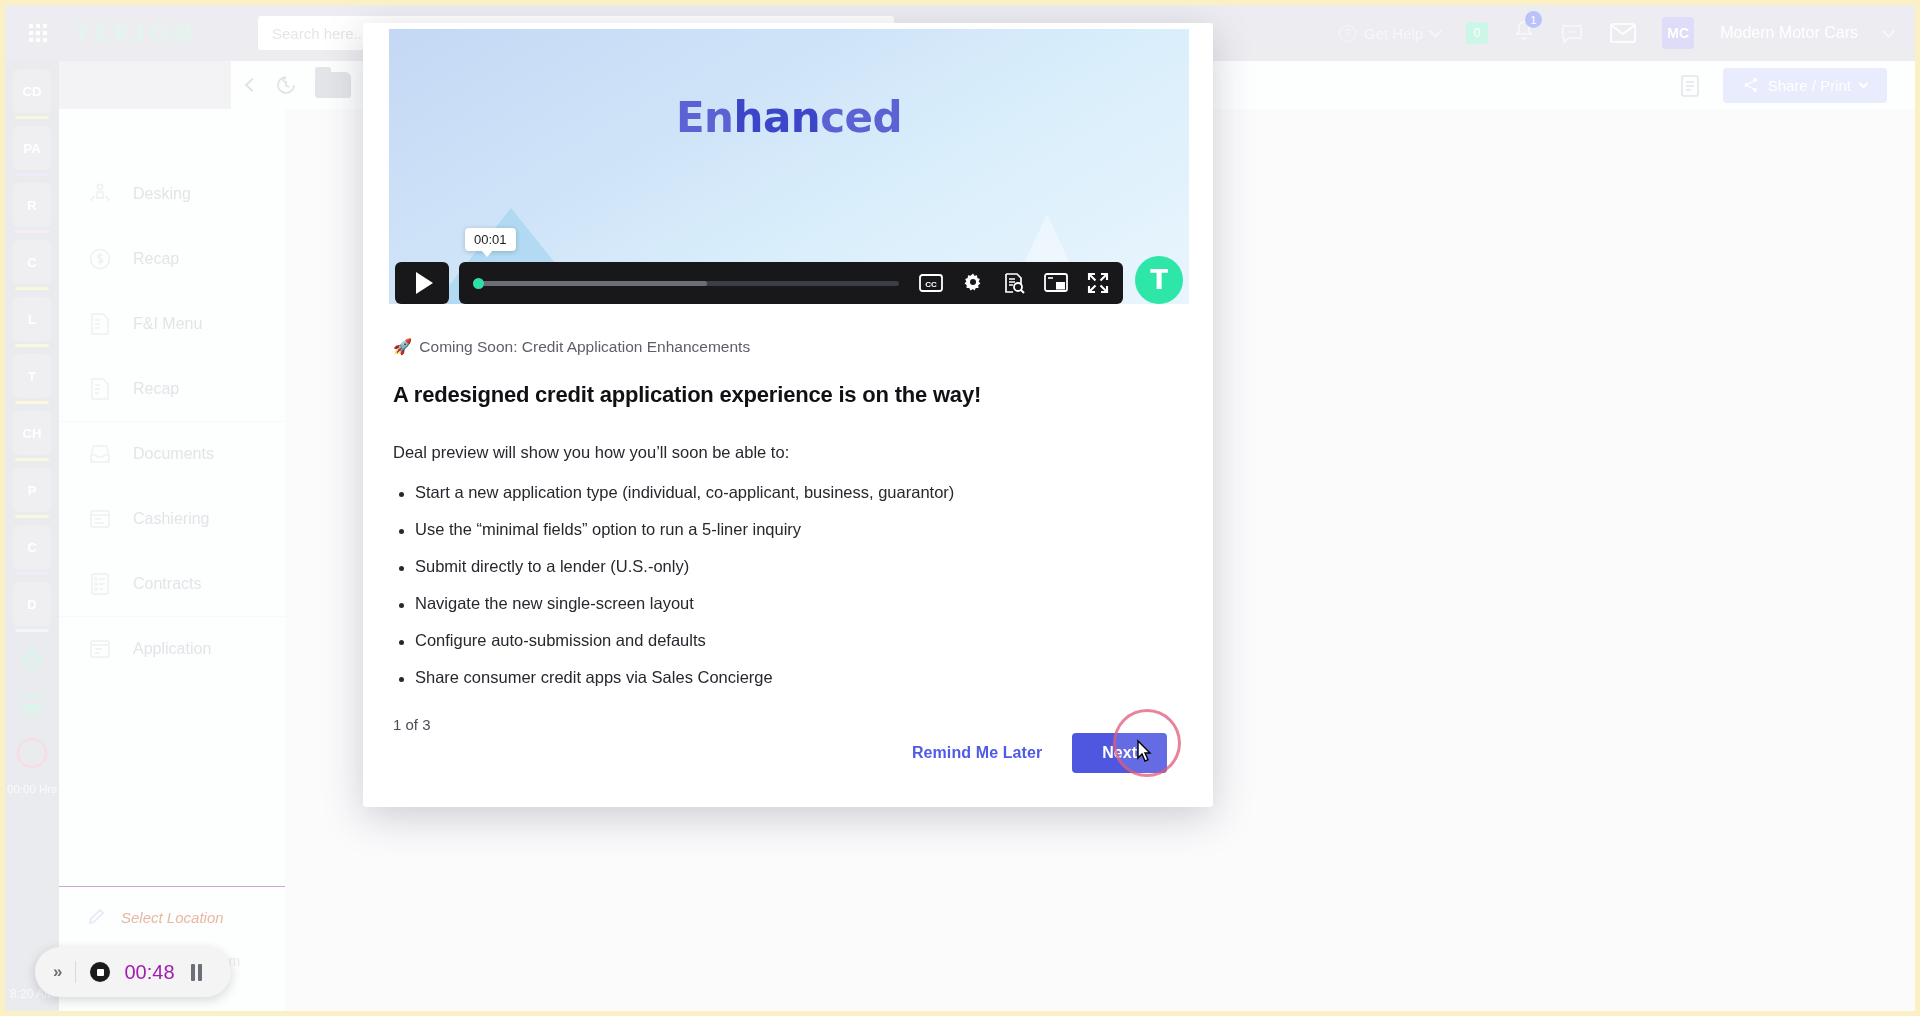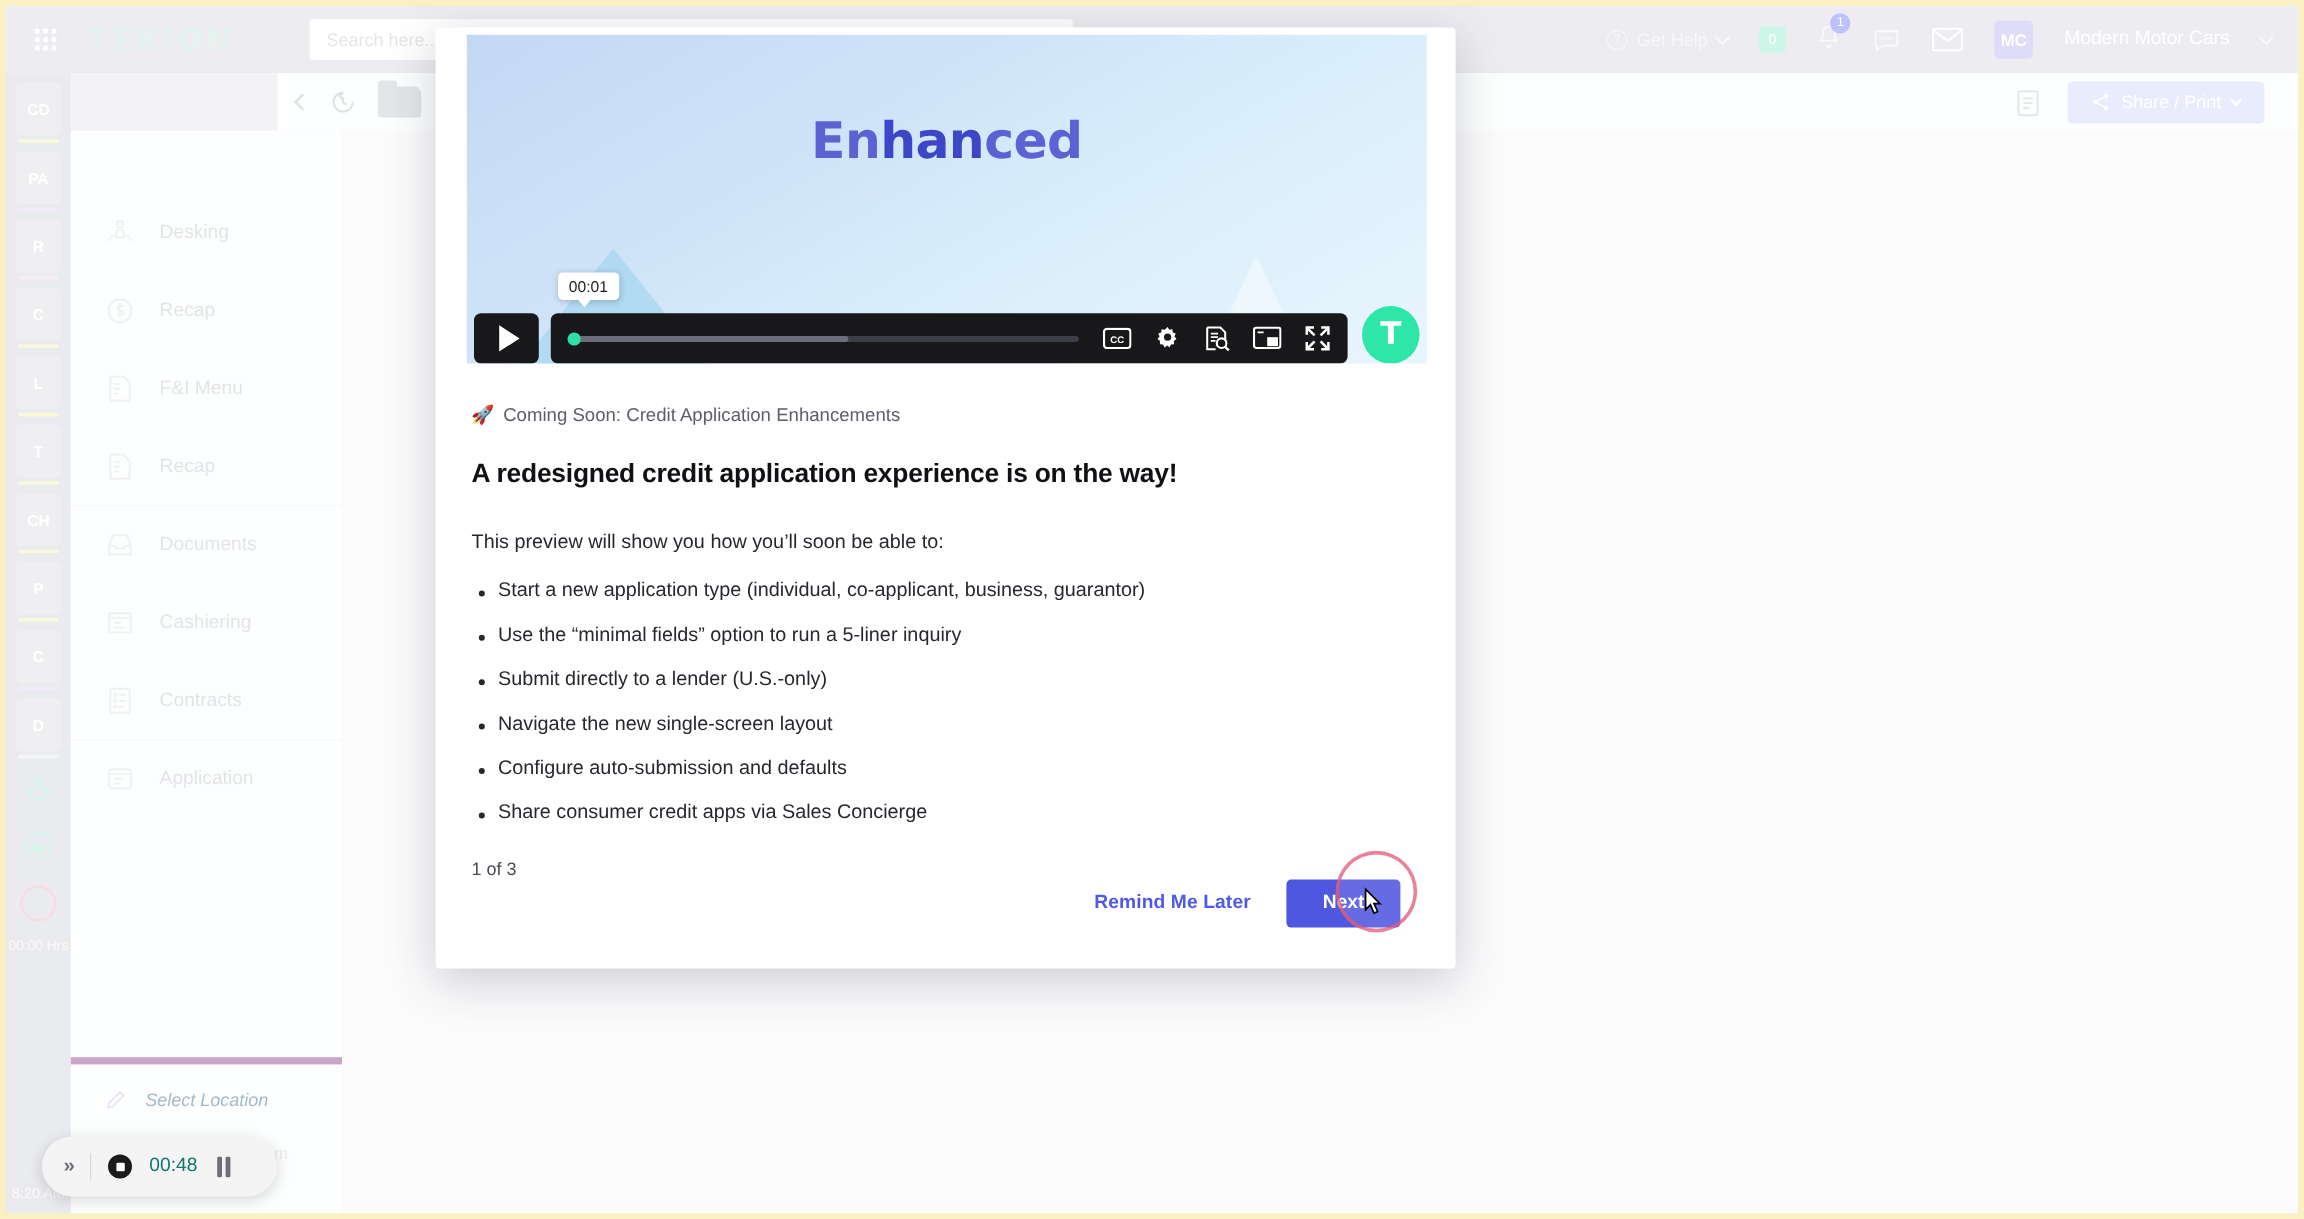--- a/index.html
+++ b/index.html
@@ -146,42 +146,42 @@
   .subnav { position:absolute; top: 104px; left: 54px; width: 226px; bottom: 0;
             background:#fafbfc; padding-top: 4px; z-index:6;}
   .nav-item {
     height: 65px; display:flex;align-items:center; gap: 20px; padding-left: 28px;
     color:#b3b7c1; font-size:16px;
   }
   .nav-item.sep { border-top: 1px solid #eceef1; }
   .nav-ico { width:26px;height:26px; opacity:.5; flex:0 0 26px;}
   .nav-foot {
     position:absolute; bottom: 84px; left:0; right:0;
-    border-top:6px solid #701a75; padding: 20px 0 0 28px;
+    border-top:1px solid #701a75; padding: 20px 0 0 28px;
     display:flex;align-items:center;gap:14px;
-    color:#0c4a6e; font-style:italic; font-size:15px;
+    color:#c2410c; font-style:italic; font-size:15px;
   }
   .nav-foot2 {
     position:absolute; bottom: 42px; left:0; right:0; padding-left:28px;
     color:#c6c9d2; font-size:14px;
   }
 
   
   .rec-pill {
     position:absolute; left: 30px; bottom: 14px; z-index: 90;
     width: 196px; height: 50px; border-radius: 26px;
     background:#f4f4f4; box-shadow: 0 3px 12px rgba(0,0,0,0.16);
     display:flex; align-items:center; gap: 14px; padding: 0 18px;
   }
   .rec-exp { color:#6c6f77; font-size:17px; font-weight:700; letter-spacing:-1px;}
   .rec-div { width:1px; height:22px; background:#d8d8d8;}
   .rec-stop { width:20px;height:20px;border-radius:50%;background:#1b1b1b;
               display:flex;align-items:center;justify-content:center;}
   .rec-stop i { width:7px;height:7px;background:#fff;border-radius:1px;display:block;}
-  .rec-time { font-size:16px;color:#0f766e; font-weight:500;text-align:right;}
+  .rec-time { font-size:20px;color:#a21caf; font-weight:500;text-align:right;}
   .rec-pause { display:flex; gap:3px; margin-left:2px;}
   .rec-pause i { width:4px;height:17px;background:#6c6f77;display:block;border-radius:1px;}
 
   
   .modal {
     position:absolute; z-index: 60;
     left: 358px; top: 18px;
     width: 850px; height: 784px;
     background:#ffffff;
     box-shadow: 0 10px 40px rgba(40,45,70,0.22);
@@ -572,21 +572,21 @@
         <div class="vc-avatar">T</div>
       </div>
     </div>
 
     <div class="mbody">
       <div class="eyebrow">
         <span>🚀</span>
         <span>Coming Soon: Credit Application Enhancements</span>
       </div>
       <div class="mtitle">A redesigned credit application experience is on the way!</div>
-      <div class="mintro">This preview will show you how you’ll soon be able to:</div>
+      <div class="mintro">Deal preview will show you how you’ll soon be able to:</div>
       <ul class="mlist">
         <li>Start a new application type (individual, co-applicant, business, guarantor)</li>
         <li>Use the “minimal fields” option to run a 5-liner inquiry</li>
         <li>Submit directly to a lender (U.S.-only)</li>
         <li>Navigate the new single-screen layout</li>
         <li>Configure auto-submission and defaults</li>
         <li>Share consumer credit apps via Sales Concierge</li>
       </ul>
       <div class="mpage">1 of 3</div>
     </div>

